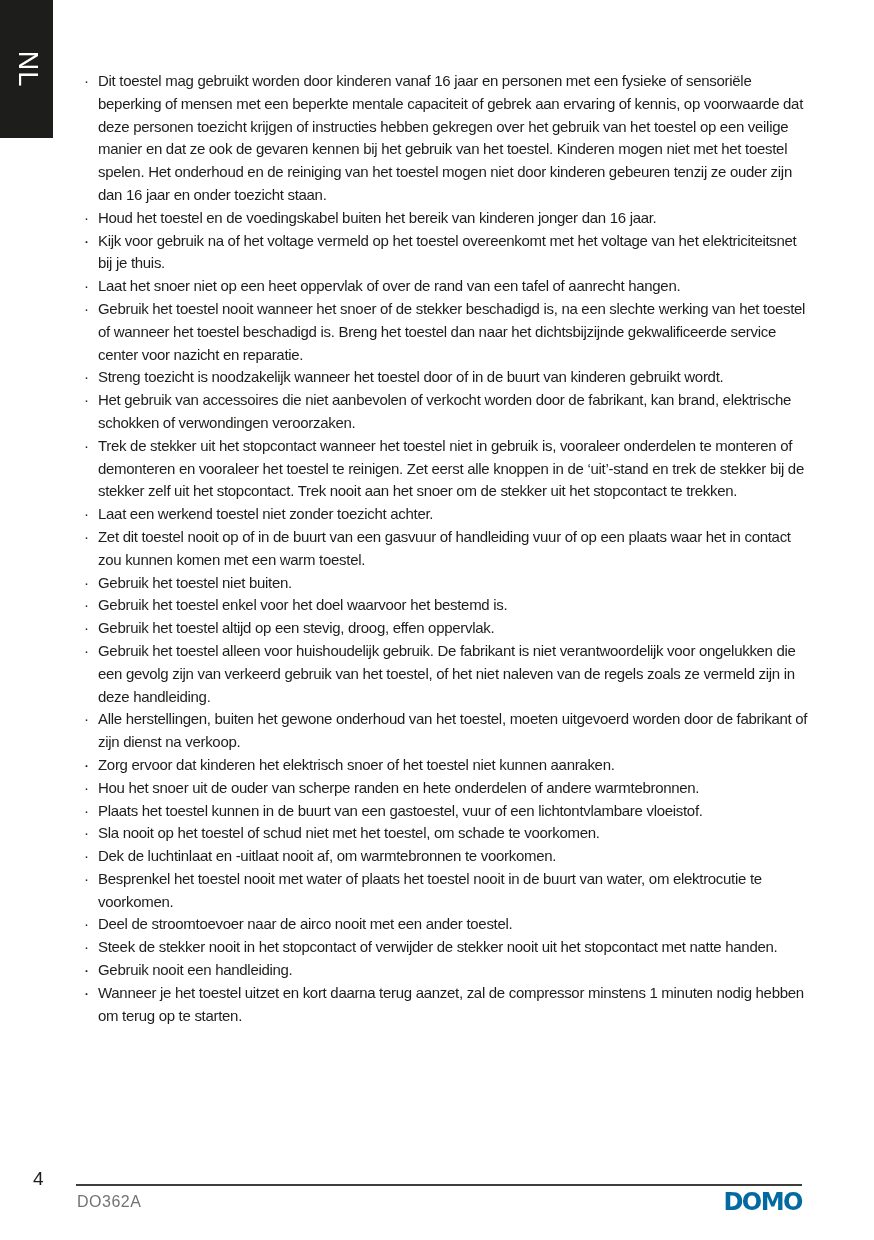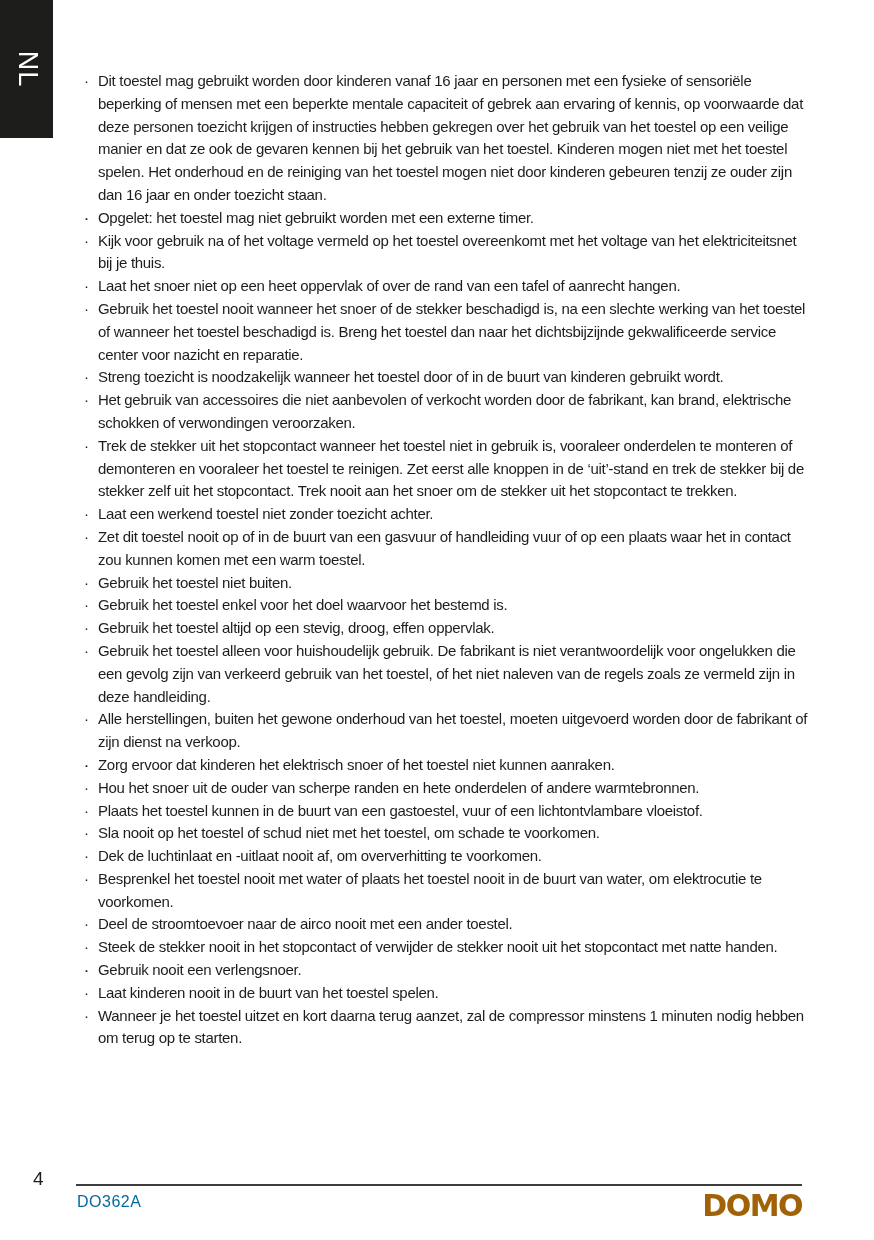--- a/index.html
+++ b/index.html
@@ -60,69 +60,69 @@
     position: absolute;
     left: 33px; top: 1168px;
     font-size: 19px;
     color: #1d1d1b;
   }
   .model-number {
     position: absolute;
     left: 77px; top: 1193px;
     font-size: 16px;
     letter-spacing: 0.5px;
-    color: #0369a1;
+    color: #737373;
   }
   .brand-logo {
     position: absolute;
     right: 72px; top: 1188px;
     font-family: "DejaVu Sans", sans-serif;
     font-weight: bold;
-    font-size: 30px;
+    font-size: 24px;
     letter-spacing: -1.5px;
-    color: #a16207;
+    color: #0369a1;
   }
 </style>
 </head>
 <body>
 
 <div class="lang-tab">
   <span class="label">NL</span>
 </div>
 
 <div class="content">
   <ul class="safety-list" id="safety-list">
       <li><span class="dot">·</span><span>Dit toestel mag gebruikt worden door kinderen vanaf 16 jaar en personen met een fysieke of sensoriële beperking of mensen met een beperkte mentale capaciteit of gebrek aan ervaring of kennis, op voorwaarde dat deze personen toezicht krijgen of instructies hebben gekregen over het gebruik van het toestel op een veilige manier en dat ze ook de gevaren kennen bij het gebruik van het toestel. Kinderen mogen niet met het toestel spelen. Het onderhoud en de reiniging van het toestel mogen niet door kinderen gebeuren tenzij ze ouder zijn dan 16 jaar en onder toezicht staan.</span></li>
+      <li><span class="dot">·</span><span>Houd het toestel en de voedingskabel buiten het bereik van kinderen jonger dan 16 jaar.</span></li>
       <li><span class="dot">·</span></li>
-      <li><span class="dot">·</span><span>Opgelet: het toestel mag niet gebruikt worden met een externe timer.</span></li>
       <li><span class="dot">·</span><span>Kijk voor gebruik na of het voltage vermeld op het toestel overeenkomt met het voltage van het elektriciteitsnet bij je thuis.</span></li>
       <li><span class="dot">·</span><span>Laat het snoer niet op een heet oppervlak of over de rand van een tafel of aanrecht hangen.</span></li>
       <li><span class="dot">·</span><span>Gebruik het toestel nooit wanneer het snoer of de stekker beschadigd is, na een slechte werking van het toestel of wanneer het toestel beschadigd is. Breng het toestel dan naar het dichtsbijzijnde gekwalificeerde service center voor nazicht en reparatie.</span></li>
       <li><span class="dot">·</span><span>Streng toezicht is noodzakelijk wanneer het toestel door of in de buurt van kinderen gebruikt wordt.</span></li>
       <li><span class="dot">·</span><span>Het gebruik van accessoires die niet aanbevolen of verkocht worden door de fabrikant, kan brand, elektrische schokken of verwondingen veroorzaken.</span></li>
       <li><span class="dot">·</span><span>Trek de stekker uit het stopcontact wanneer het toestel niet in gebruik is, vooraleer onderdelen te monteren of demonteren en vooraleer het toestel te reinigen. Zet eerst alle knoppen in de ‘uit’-stand en trek de stekker bij de stekker zelf uit het stopcontact. Trek nooit aan het snoer om de stekker uit het stopcontact te trekken.</span></li>
       <li><span class="dot">·</span><span>Laat een werkend toestel niet zonder toezicht achter.</span></li>
       <li><span class="dot">·</span><span>Zet dit toestel nooit op of in de buurt van een gasvuur of handleiding vuur of op een plaats waar het in contact zou kunnen komen met een warm toestel.</span></li>
       <li><span class="dot">·</span><span>Gebruik het toestel niet buiten.</span></li>
       <li><span class="dot">·</span><span>Gebruik het toestel enkel voor het doel waarvoor het bestemd is.</span></li>
       <li><span class="dot">·</span><span>Gebruik het toestel altijd op een stevig, droog, effen oppervlak.</span></li>
       <li><span class="dot">·</span><span>Gebruik het toestel alleen voor huishoudelijk gebruik. De fabrikant is niet verantwoordelijk voor ongelukken die een gevolg zijn van verkeerd gebruik van het toestel, of het niet naleven van de regels zoals ze vermeld zijn in deze handleiding.</span></li>
       <li><span class="dot">·</span><span>Alle herstellingen, buiten het gewone onderhoud van het toestel, moeten uitgevoerd worden door de fabrikant of zijn dienst na verkoop.</span></li>
       <li><span class="dot">·</span></li>
       <li><span class="dot">·</span><span>Zorg ervoor dat kinderen het elektrisch snoer of het toestel niet kunnen aanraken.</span></li>
       <li><span class="dot">·</span><span>Hou het snoer uit de ouder van scherpe randen en hete onderdelen of andere warmtebronnen.</span></li>
       <li><span class="dot">·</span><span>Plaats het toestel kunnen in de buurt van een gastoestel, vuur of een lichtontvlambare vloeistof.</span></li>
       <li><span class="dot">·</span><span>Sla nooit op het toestel of schud niet met het toestel, om schade te voorkomen.</span></li>
-      <li><span class="dot">·</span><span>Dek de luchtinlaat en -uitlaat nooit af, om oververhitting te voorkomen.</span></li>
+      <li><span class="dot">·</span><span>Dek de luchtinlaat en -uitlaat nooit af, om warmtebronnen te voorkomen.</span></li>
       <li><span class="dot">·</span><span>Besprenkel het toestel nooit met water of plaats het toestel nooit in de buurt van water, om elektrocutie te voorkomen.</span></li>
       <li><span class="dot">·</span><span>Deel de stroomtoevoer naar de airco nooit met een ander toestel.</span></li>
       <li><span class="dot">·</span><span>Steek de stekker nooit in het stopcontact of verwijder de stekker nooit uit het stopcontact met natte handen.</span></li>
       <li><span class="dot">·</span></li>
-      <li><span class="dot">·</span><span>Gebruik nooit een verlengsnoer.</span></li>
-      <li><span class="dot">·</span><span>Laat kinderen nooit in de buurt van het toestel spelen.</span></li>
+      <li><span class="dot">·</span><span>Gebruik nooit een handleiding.</span></li>
+      <li><span class="dot">·</span></li>
       <li><span class="dot">·</span><span>Wanneer je het toestel uitzet en kort daarna terug aanzet, zal de compressor minstens 1 minuten nodig hebben om terug op te starten.</span></li>
     </ul>
 </div>
 
 <div class="footer-divider"></div>
 <div class="page-number">4</div>
 <div class="model-number">DO362A</div>
 <div class="brand-logo">DOMO</div>
 
 </body></html>

